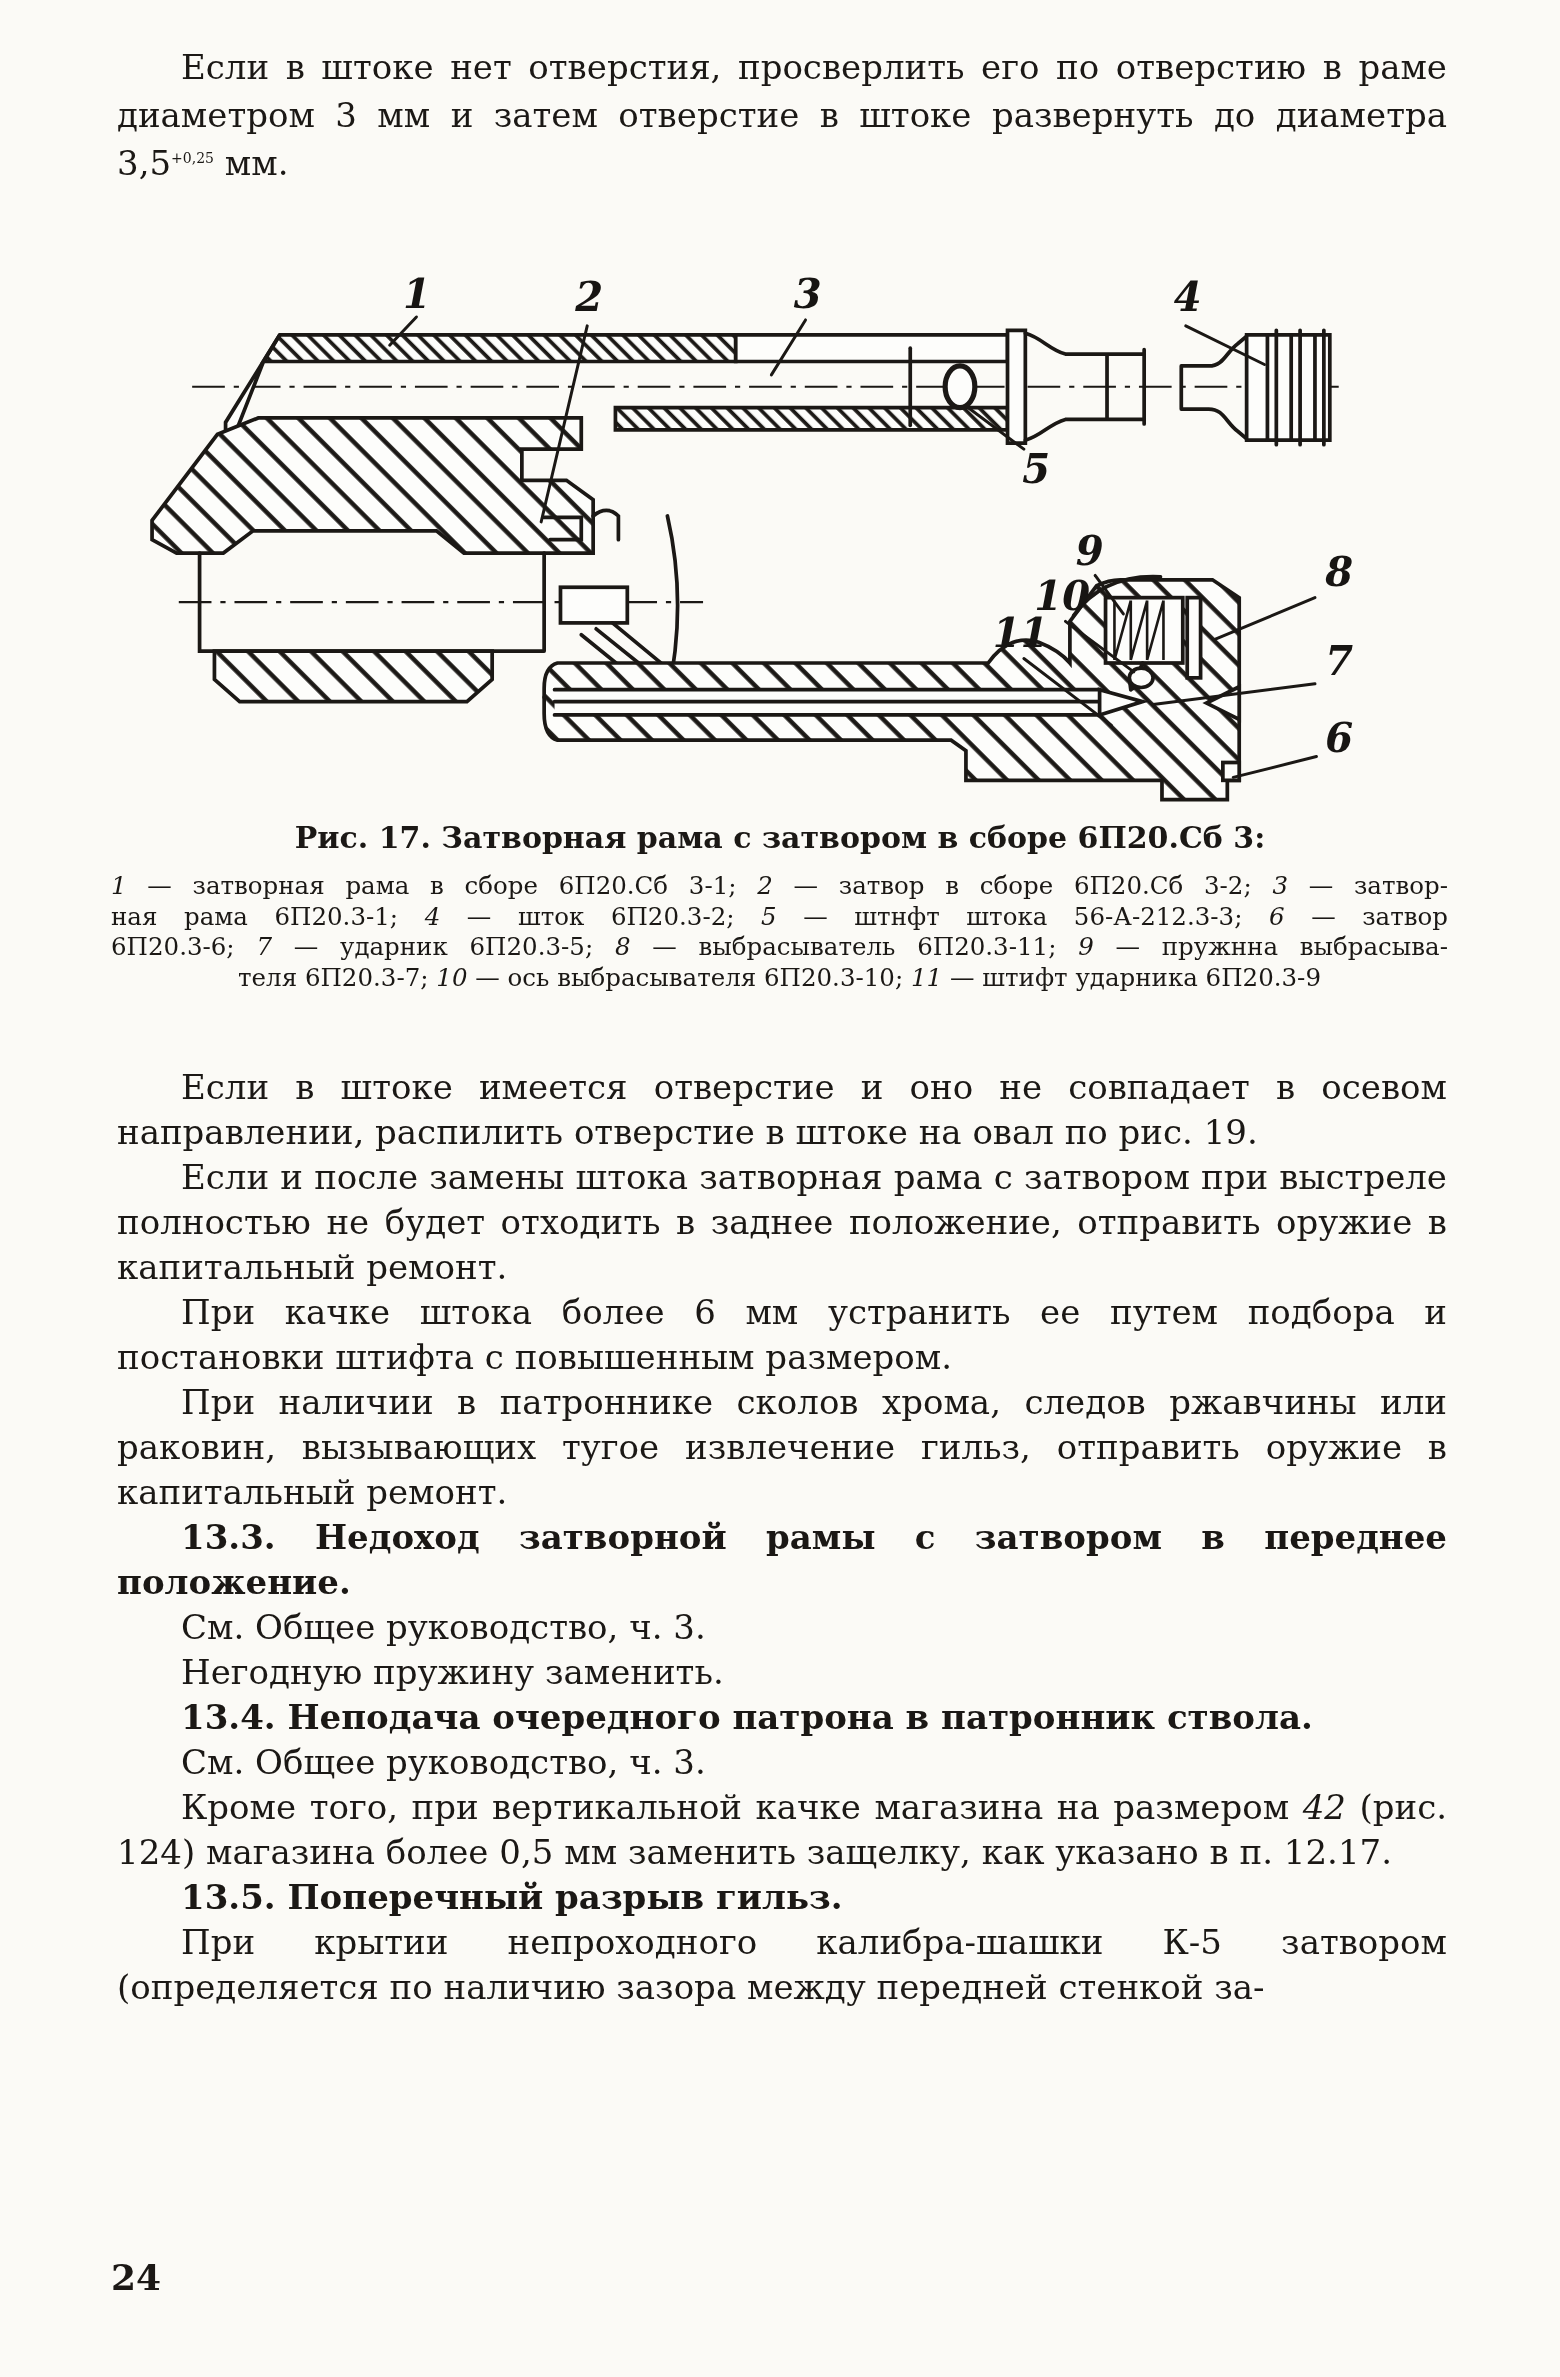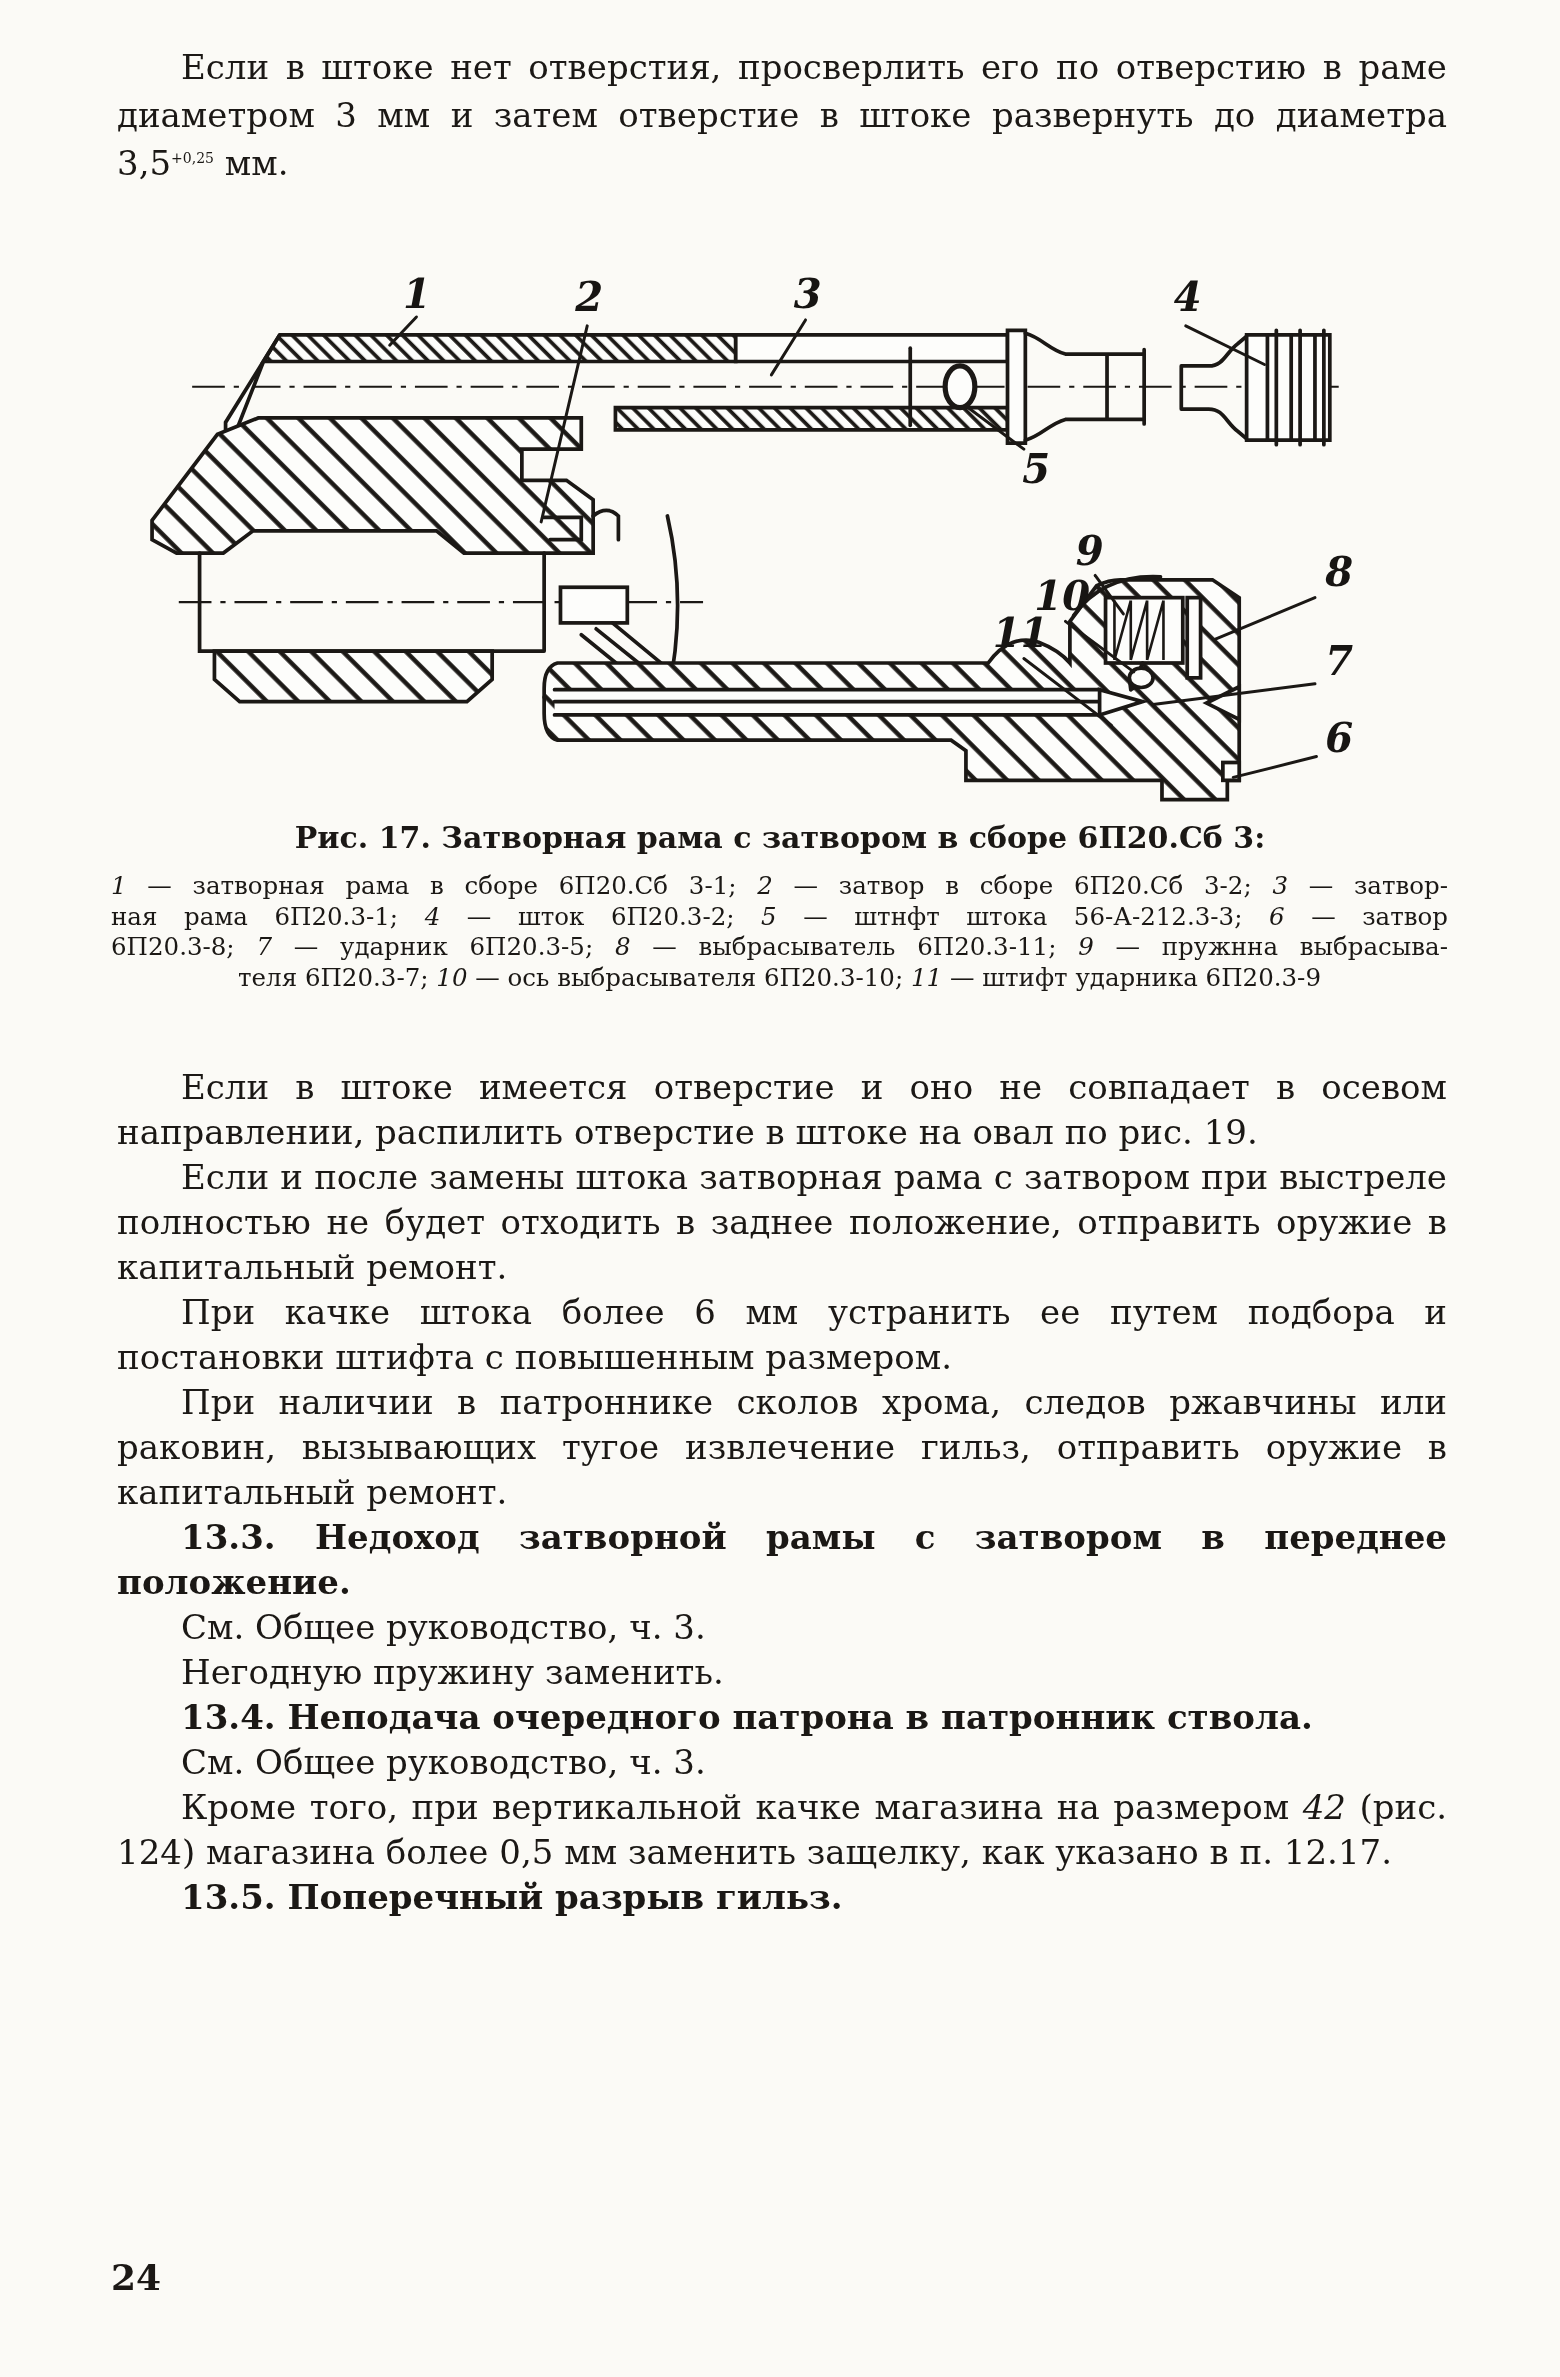--- a/index.html
+++ b/index.html
@@ -129,32 +129,33 @@
     <text class="num" x="1644" y="660">6</text>
   </g>
 </svg>
 </div>
 
 <div class="caption">Рис. 17. Затворная рама с затвором в сборе 6П20.Сб 3:</div>
 
 <div class="legend">
   <div class="jl"><span class="inum">1</span><span> — затворная рама в сборе 6П20.Сб 3-1; </span><span class="inum">2</span><span> — затвор в сборе 6П20.Сб 3-2; </span><span class="inum">3</span><span> — затвор-</span></div>
   <div class="jl"><span>ная рама 6П20.3-1; </span><span class="inum">4</span><span> — шток 6П20.3-2; </span><span class="inum">5</span><span> — штнфт штока 56-А-212.3-3; </span><span class="inum">6</span><span> — затвор</span></div>
-  <div class="jl"><span>6П20.3-8; </span><span class="inum">7</span><span> — ударник 6П20.3-5; </span><span class="inum">8</span><span> — выбрасыватель 6П20.3-11; </span><span class="inum">9</span><span> — пружнна выбрасыва-</span></div>
+  <div class="jl"><span>6П20.3-6; </span><span class="inum">7</span><span> — ударник 6П20.3-5; </span><span class="inum">8</span><span> — выбрасыватель 6П20.3-11; </span><span class="inum">9</span><span> — пружнна выбрасыва-</span></div>
   <div class="ctr"><span>теля 6П20.3-7; </span><span class="inum">10</span><span> — ось выбрасывателя 6П20.3-10; </span><span class="inum">11</span><span> — штифт ударника 6П20.3-9</span></div>
 </div>
 
 <div class="bodytext">
   <p>Если в штоке имеется отверстие и оно не совпадает в осевом направлении, распилить отверстие в штоке на овал по рис. 19.</p>
   <p>Если и после замены штока затворная рама с затвором при выстреле полностью не будет отходить в заднее положение, отправить оружие в капитальный ремонт.</p>
   <p>При качке штока более 6 мм устранить ее путем подбора и постановки штифта с повышенным размером.</p>
   <p>При наличии в патроннике сколов хрома, следов ржавчины или раковин, вызывающих тугое извлечение гильз, отправить оружие в капитальный ремонт.</p>
   <p class="h">13.3. Недоход затворной рамы с затвором в переднее положение.</p>
   <p>См. Общее руководство, ч. 3.</p>
   <p>Негодную пружину заменить.</p>
   <p class="h">13.4. Неподача очередного патрона в патронник ствола.</p>
   <p>См. Общее руководство, ч. 3.</p>
   <p><span>Кроме того, при вертикальной качке магазина на размером </span><span class="pn">42</span><span> (рис. 124) магазина более 0,5 мм заменить защелку, как указано в п. 12.17.</span></p>
   <p class="h">13.5. Поперечный разрыв гильз.</p>
+  <p>При крытии непроходного калибра-шашки К-5 затвором (определяется по наличию зазора между передней стенкой за-</p>
 </div>
 
 <div class="pagenum">24</div>
 
 
 </body></html>

